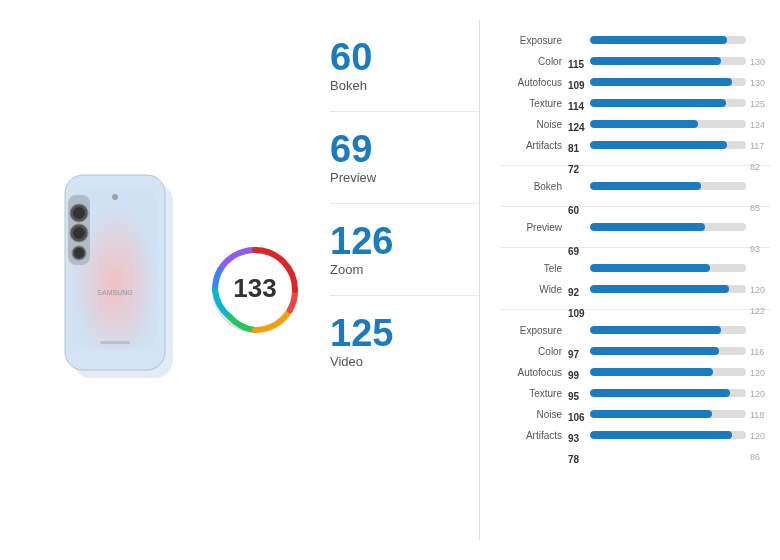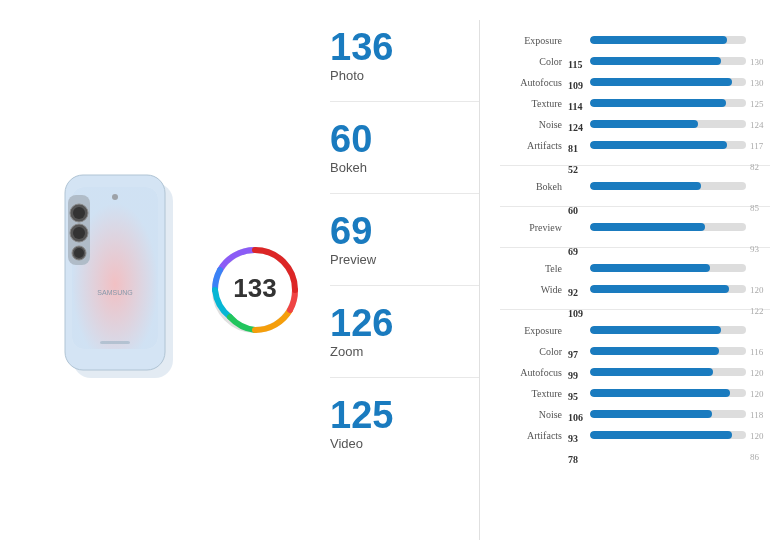--- a/index.html
+++ b/index.html
@@ -113,21 +113,20 @@
       flex: 1;
       display: flex;
       flex-direction: column;
       padding-left: 20px;
       padding-top: 0;
     }
 
     .metrics-section {
       padding: 8px 0;
       border-bottom: 1px solid #e8e8e8;
-      font-family: Liberation Serif, serif;
     }
     .metrics-section:last-child {
       border-bottom: none;
     }
 
     .metric-row {
       display: flex;
       align-items: center;
       margin: 3px 0;
       height: 18px;
@@ -239,24 +238,20 @@
 
           <text x="45" y="52" font-size="26" font-weight="bold" fill="#333" text-anchor="middle" font-family="Arial">133</text>
         </svg>
       </div>
       <div class="dxomark-label"></div>
       <div class="camera-label"></div>
     </div>
   </div>
 
   <div class="middle-panel">
-    <div class="score-group" style="padding-top:8px;">
-      <div class="score-number">136</div>
-      <div class="score-category">Photo</div>
-    </div>
     <div class="score-group">
       <div class="score-number">60</div>
       <div class="score-category">Bokeh</div>
     </div>
     <div class="score-group">
       <div class="score-number">69</div>
       <div class="score-category">Preview</div>
     </div>
     <div class="score-group">
       <div class="score-number">126</div>
@@ -306,21 +301,21 @@
         <div class="metric-row">
       <span class="metric-label">Noise</span>
       <span class="metric-value">81</span>
       <div class="bar-container">
         <div class="bar-fill" style="width:69%"></div>
       </div>
       <span class="bar-max">117</span>
     </div>
         <div class="metric-row">
       <span class="metric-label">Artifacts</span>
-      <span class="metric-value">52</span>
+      <span class="metric-value">72</span>
       <div class="bar-container">
         <div class="bar-fill" style="width:88%"></div>
       </div>
       <span class="bar-max">82</span>
     </div>
       </div>
 
     <div class="metrics-section">
     <div class="metric-row">
       <span class="metric-label">Bokeh</span>

